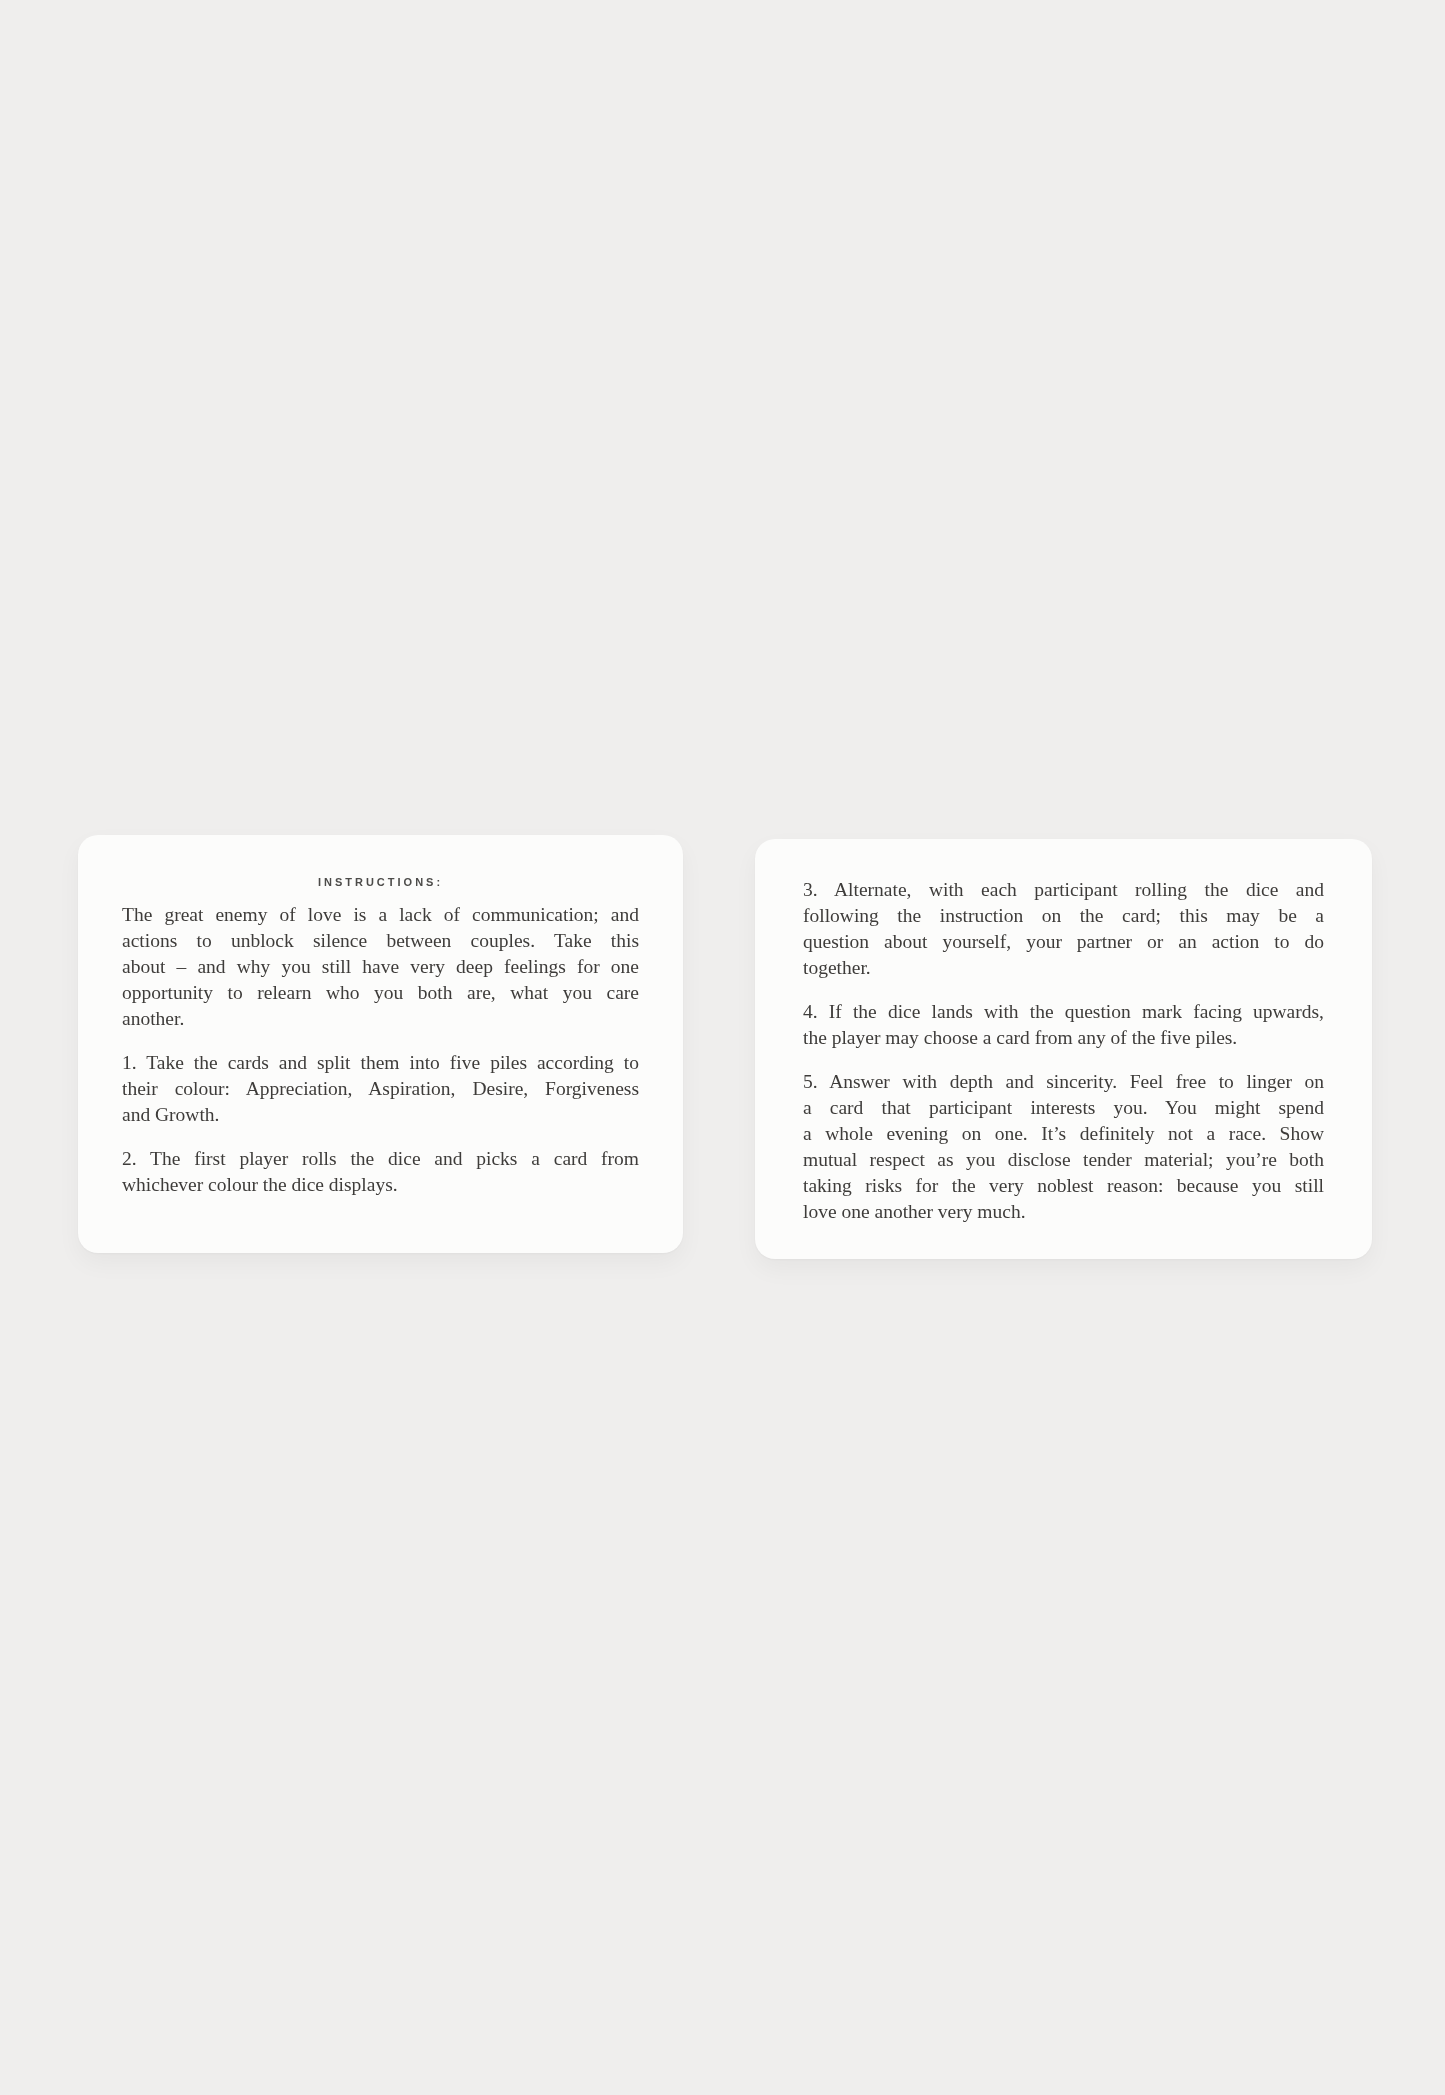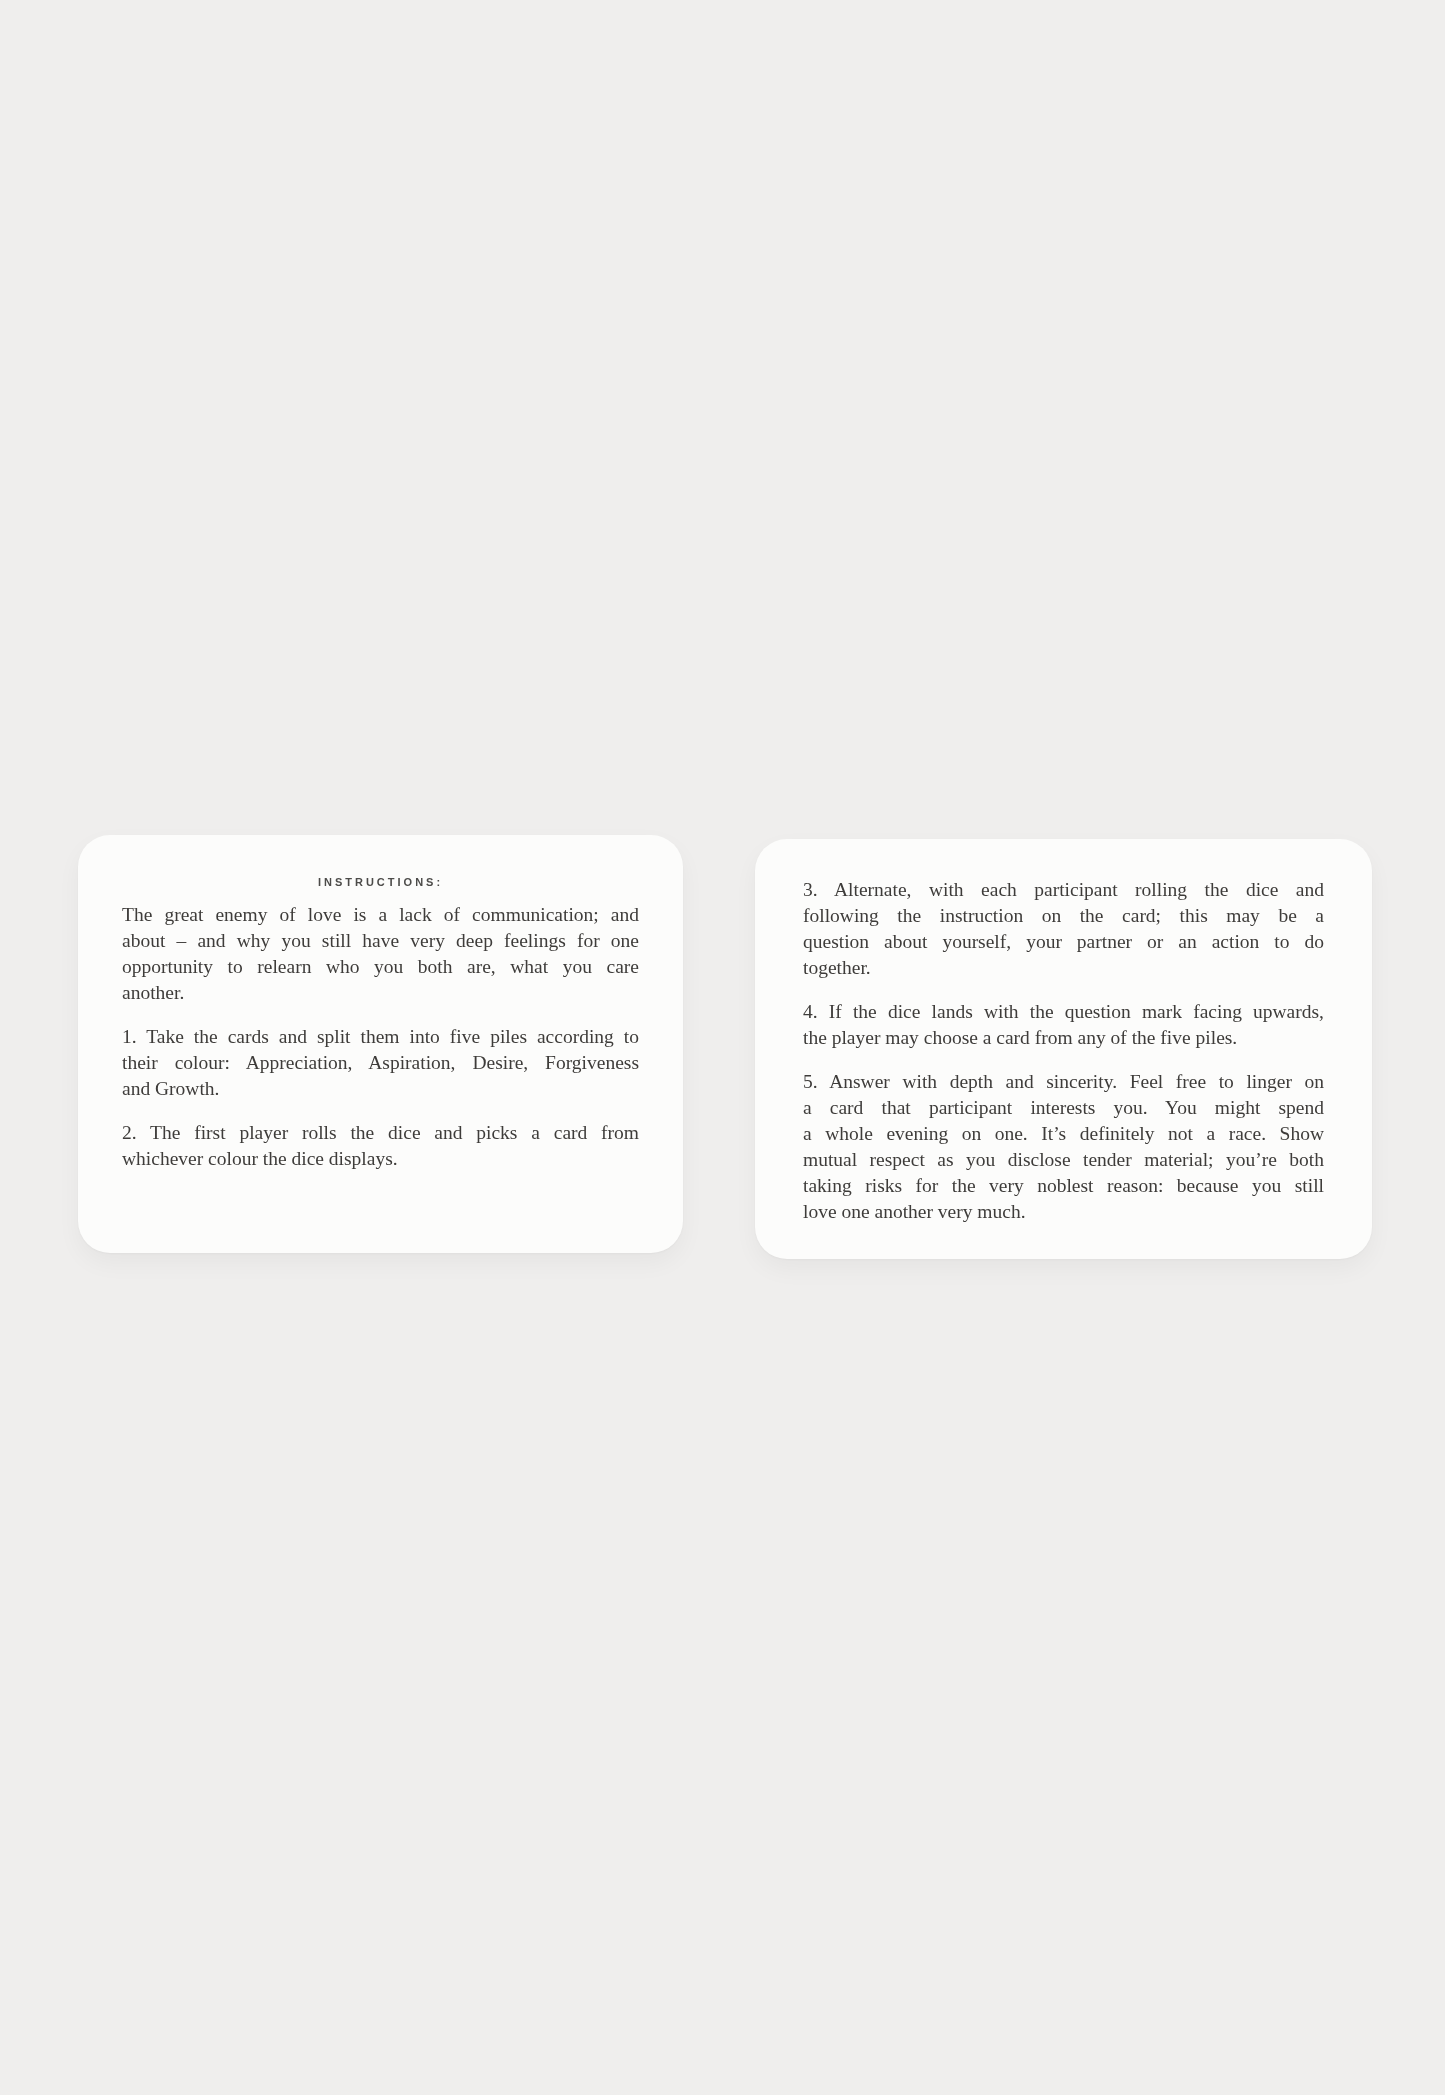--- a/index.html
+++ b/index.html
@@ -9,21 +9,21 @@
   .scene {
     position: relative;
     width: 1445px;
     height: 2095px;
     background: var(--bg-color, #efeeed);
     overflow: hidden;
   }
   .card {
     position: absolute;
     background: var(--card-color, #fcfcfb);
-    border-radius: 32px;
+    border-radius: 20px;
     box-sizing: border-box;
     box-shadow: 0 1px 2px rgba(0,0,0,0.03), 0 10px 24px rgba(0,0,0,0.045);
     color: var(--body-text-color, #3e3c3a);
     font-family: "Liberation Serif", "DejaVu Serif", serif;
     font-size: 19.5px;
     line-height: 26px;
   }
   .card-left {
     left: 78px;
     top: 835px;
@@ -64,20 +64,21 @@
 </style>
 </head>
 <body>
 
 <div class="scene">
 
   <div class="card card-left">
     <div class="card-header">INSTRUCTIONS:</div>
     <div class="para">
         <div class="line">The great enemy of love is a lack of communication; and</div>
+        <div class="line">actions to unblock silence between couples. Take this</div>
         <div class="line">about – and why you still have very deep feelings for one</div>
         <div class="line">opportunity to relearn who you both are, what you care</div>
         <div class="line">another.</div>
       </div>
     <div class="para">
         <div class="line">1. Take the cards and split them into five piles according to</div>
         <div class="line">their colour: Appreciation, Aspiration, Desire, Forgiveness</div>
         <div class="line">and Growth.</div>
       </div>
     <div class="para">

